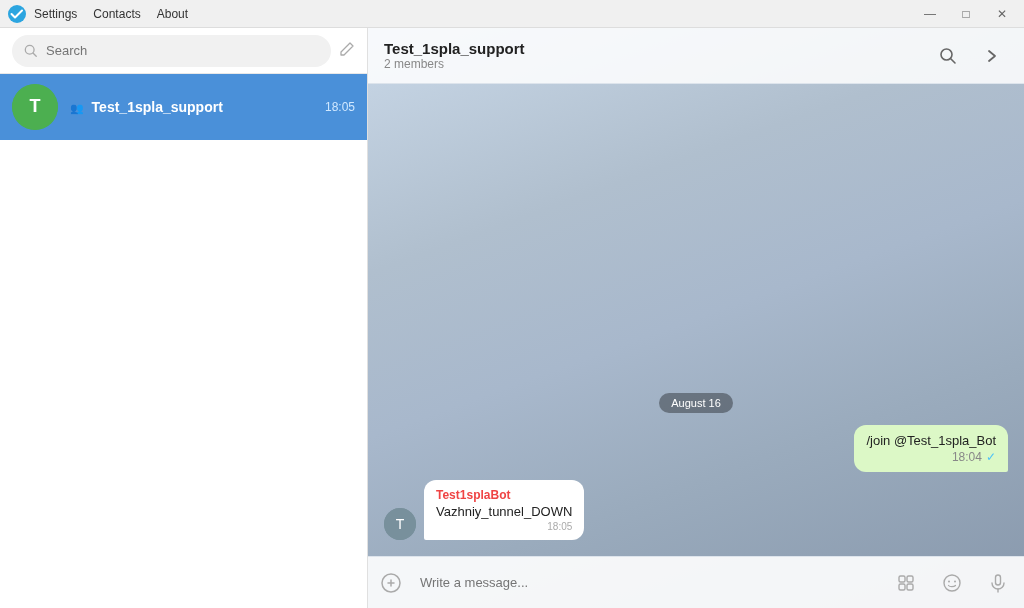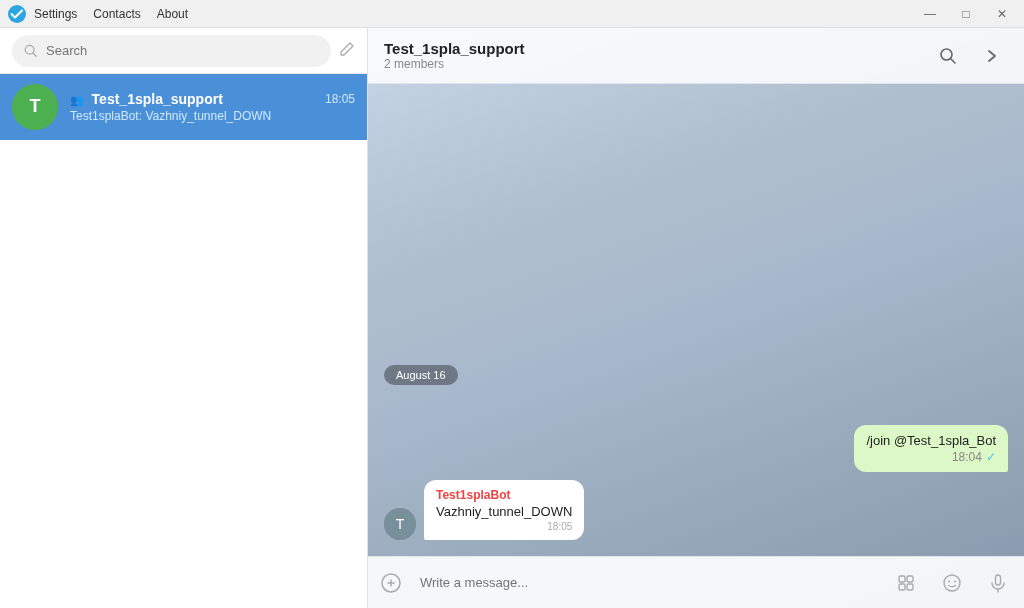--- a/index.html
+++ b/index.html
@@ -223,20 +223,21 @@
       flex: 1;
       padding: 16px;
       overflow-y: auto;
       display: flex;
       flex-direction: column;
       justify-content: flex-end;
     }
 
     .date-divider {
       display: flex;
+      justify-content: center;
       margin: 12px 0;
     }
     .date-badge {
       background: rgba(0,0,0,0.35);
       color: #fff;
       font-size: 11px;
       padding: 4px 12px;
       border-radius: 12px;
     }
 
@@ -245,21 +246,20 @@
       flex-direction: column;
       gap: 8px;
     }
 
     
     .msg-outgoing {
       display: flex;
       justify-content: flex-end;
       align-items: center;
       gap: 6px;
-      margin-top: 28px;
     }
     .msg-bubble-out {
       background: #dcf8c6;
       border-radius: 12px 12px 2px 12px;
       padding: 8px 12px;
       max-width: 320px;
       font-size: 13px;
       color: #222;
       position: relative;
     }
@@ -412,21 +412,20 @@
           </svg>
         </div>
         <div class="chat-info">
           <div class="chat-header-row">
             <span class="chat-name">
               <span class="chat-group-icon">👥</span>
               <span>Test_1spla_support</span>
             </span>
             <span class="chat-time">18:05</span>
           </div>
-          <div class="chat-preview">Test1splaBot: Vazhniy_tunnel_DOWN</div>
         </div>
       </div>
     </div>
   </div>
 
   <div class="chat-panel">
 
     <div class="chat-header">
       <div class="chat-header-info">
         <div class="chat-header-name">Test_1spla_support</div>

